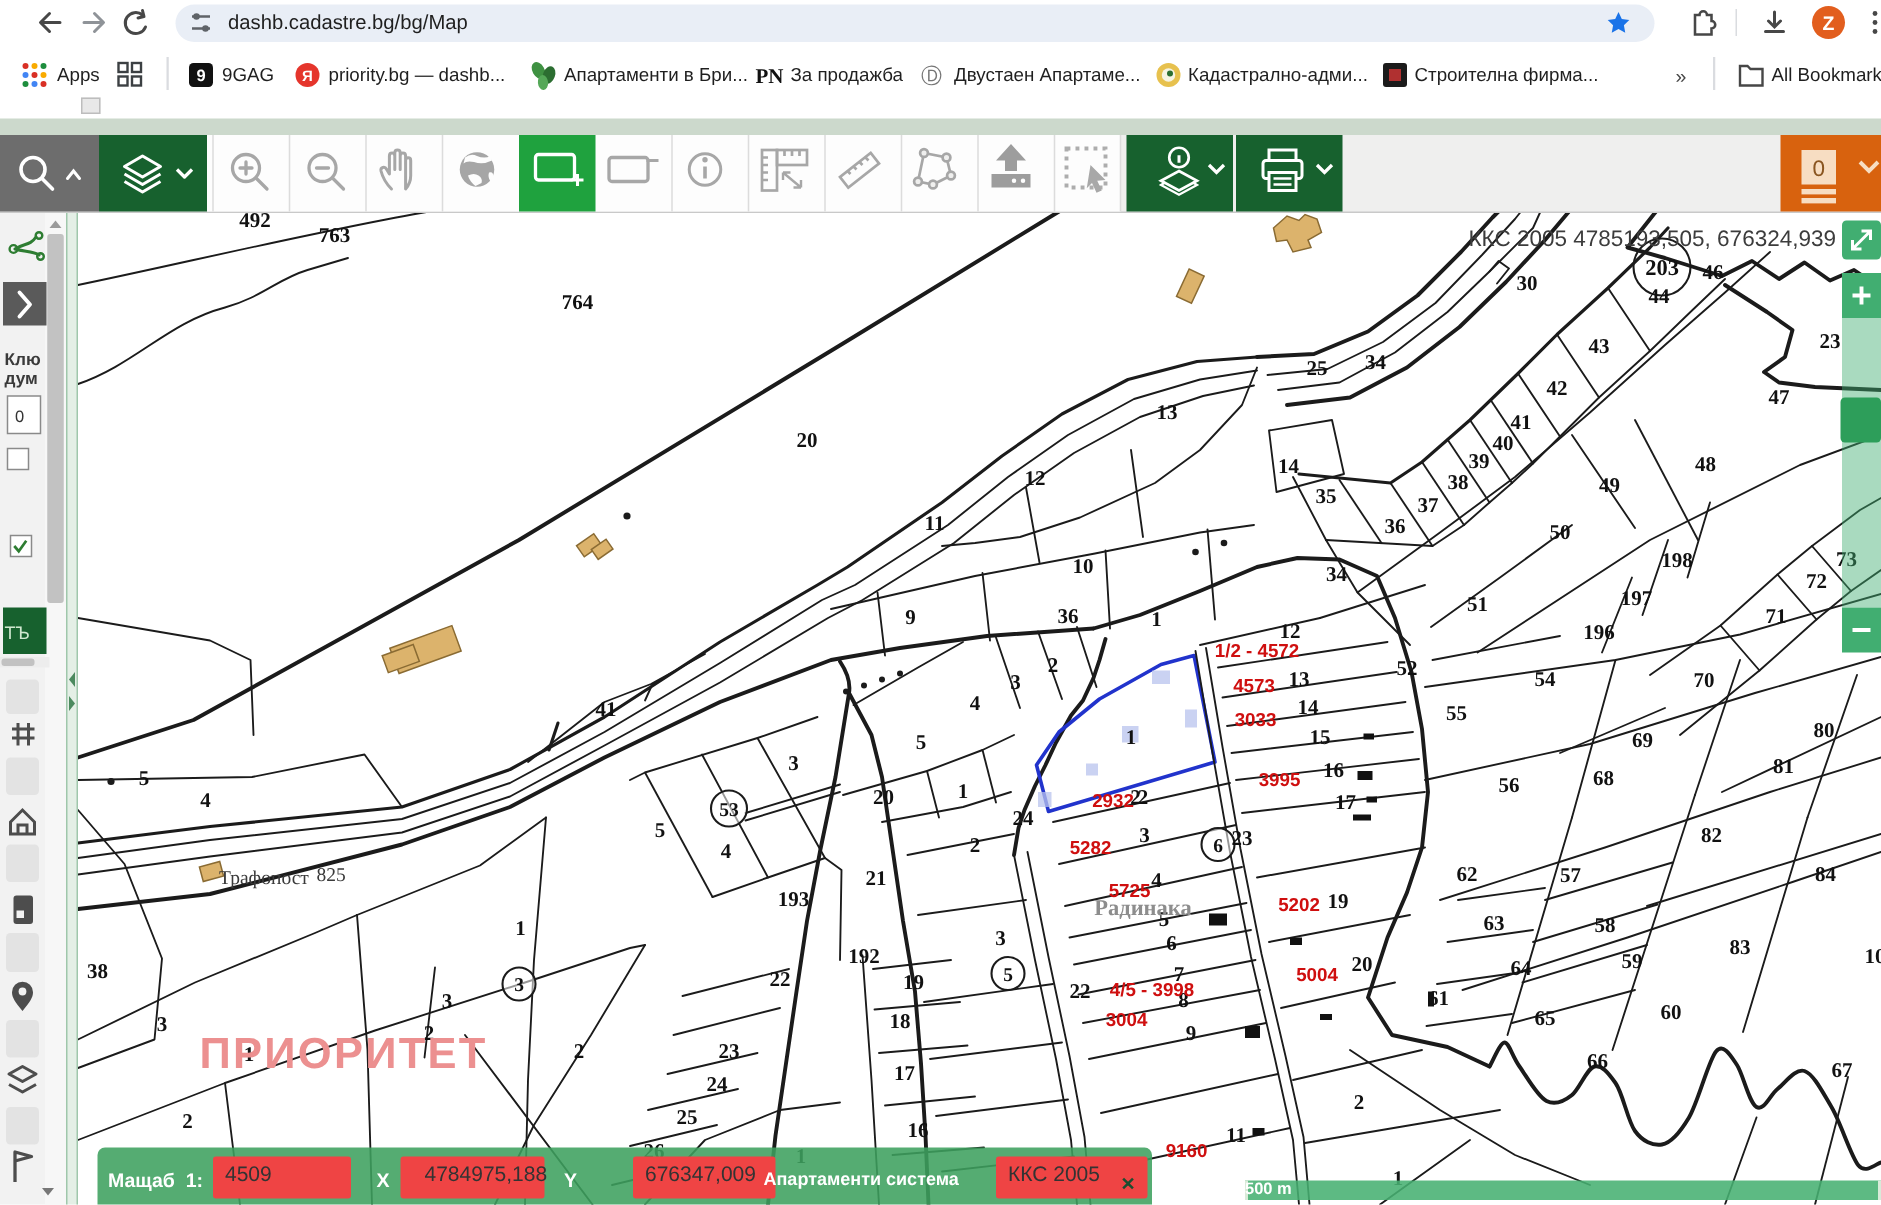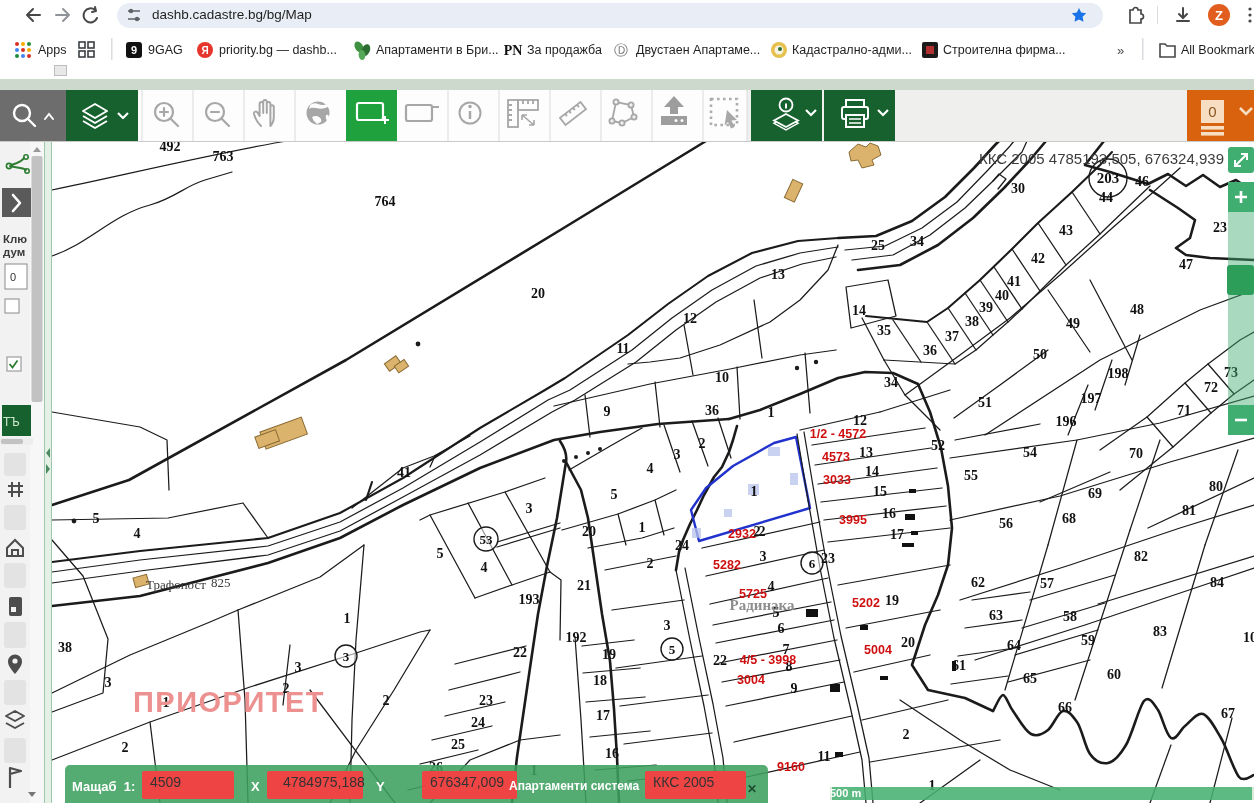--- a/index.html
+++ b/index.html
@@ -631,16 +631,16 @@
 </svg>
 
 <div class="abs" style="left:65px;top:765px;width:703px;height:38px;background:rgba(62,160,95,0.88);border-radius:5px 5px 0 0"></div>
 <div class="blbl" style="left:72px;">Мащаб&nbsp;&nbsp;1:</div>
 <div class="bin" style="left:142px;width:92px;">4509</div>
 <div class="blbl" style="left:251px;">X</div>
 <div class="bin" style="left:267px;width:96px;padding-left:16px;">4784975,188</div>
 <div class="blbl" style="left:376px;">Y</div>
 <div class="bin" style="left:400px;width:95px;margin-left:22px;">676347,009</div>
 <div class="blbl" style="left:509px;font-size:12px;">Апартаменти система</div>
-<div class="bin" style="left:645px;width:101px;">ККС 2005</div>
+<div class="bin" style="left:664px;width:101px;">ККС 2005</div>
 <div class="abs" style="left:747px;top:782px;font-size:12px;color:#1d4d30;font-weight:bold;">✕</div>
 <div class="abs" style="left:830px;top:787px;width:420px;height:13px;background:rgba(71,176,114,0.88);border-left:2px solid #d9ead9;border-right:2px solid #d9ead9"></div>
 <div class="abs" style="left:830px;top:787px;width:420px;text-align:left;font-size:11px;color:#fff;font-weight:bold;">500 m</div>
 
 </body></html>

